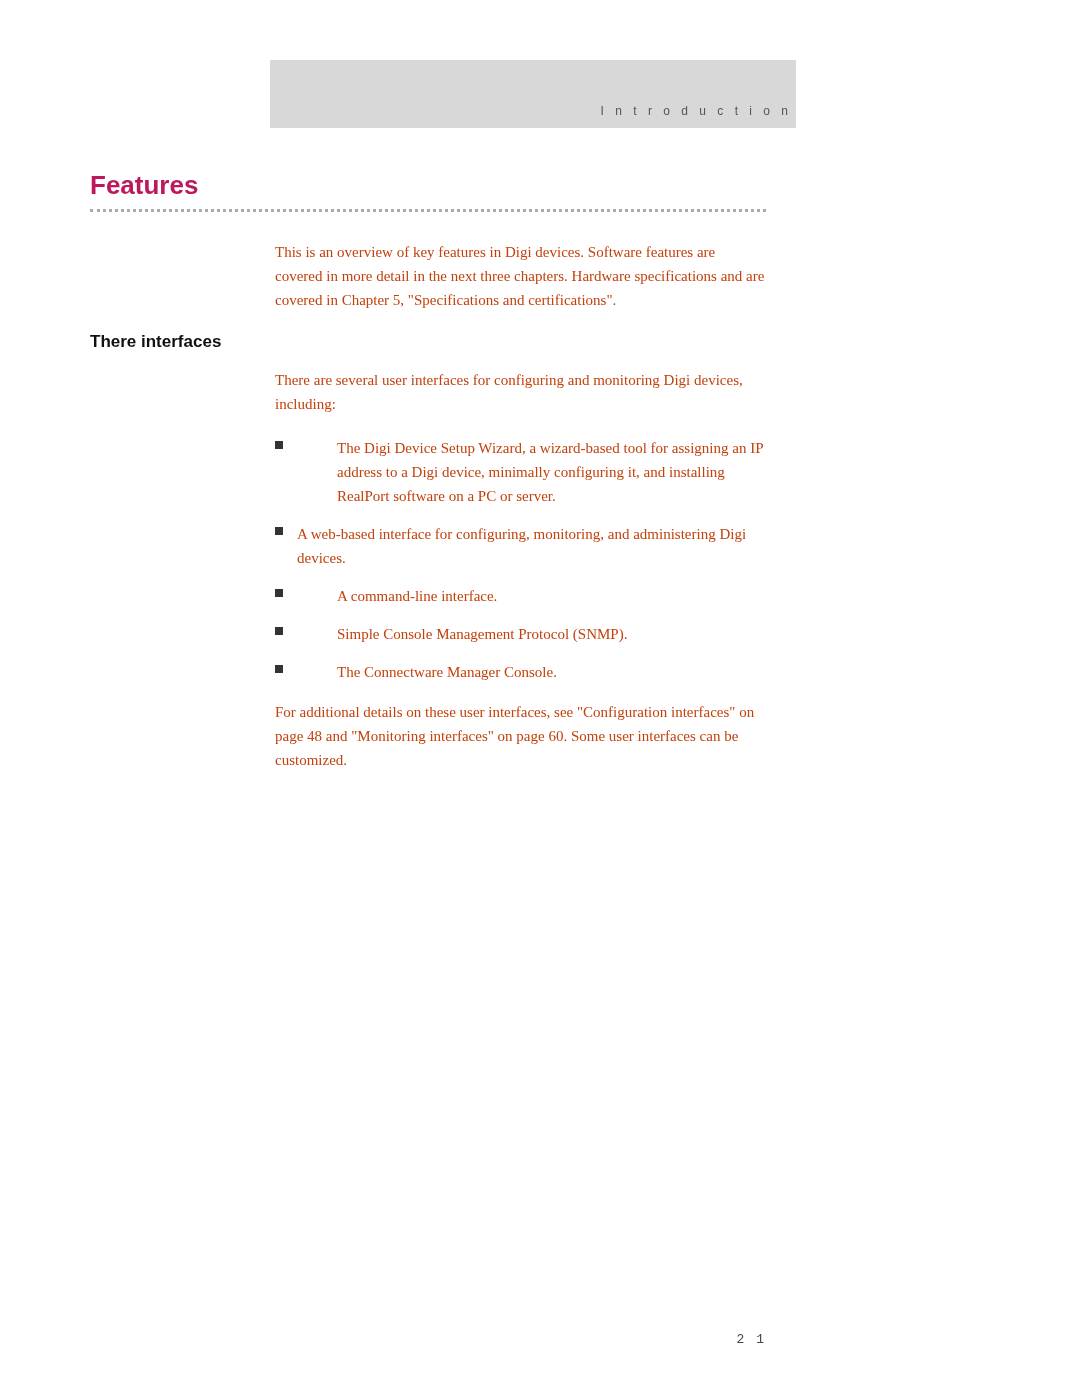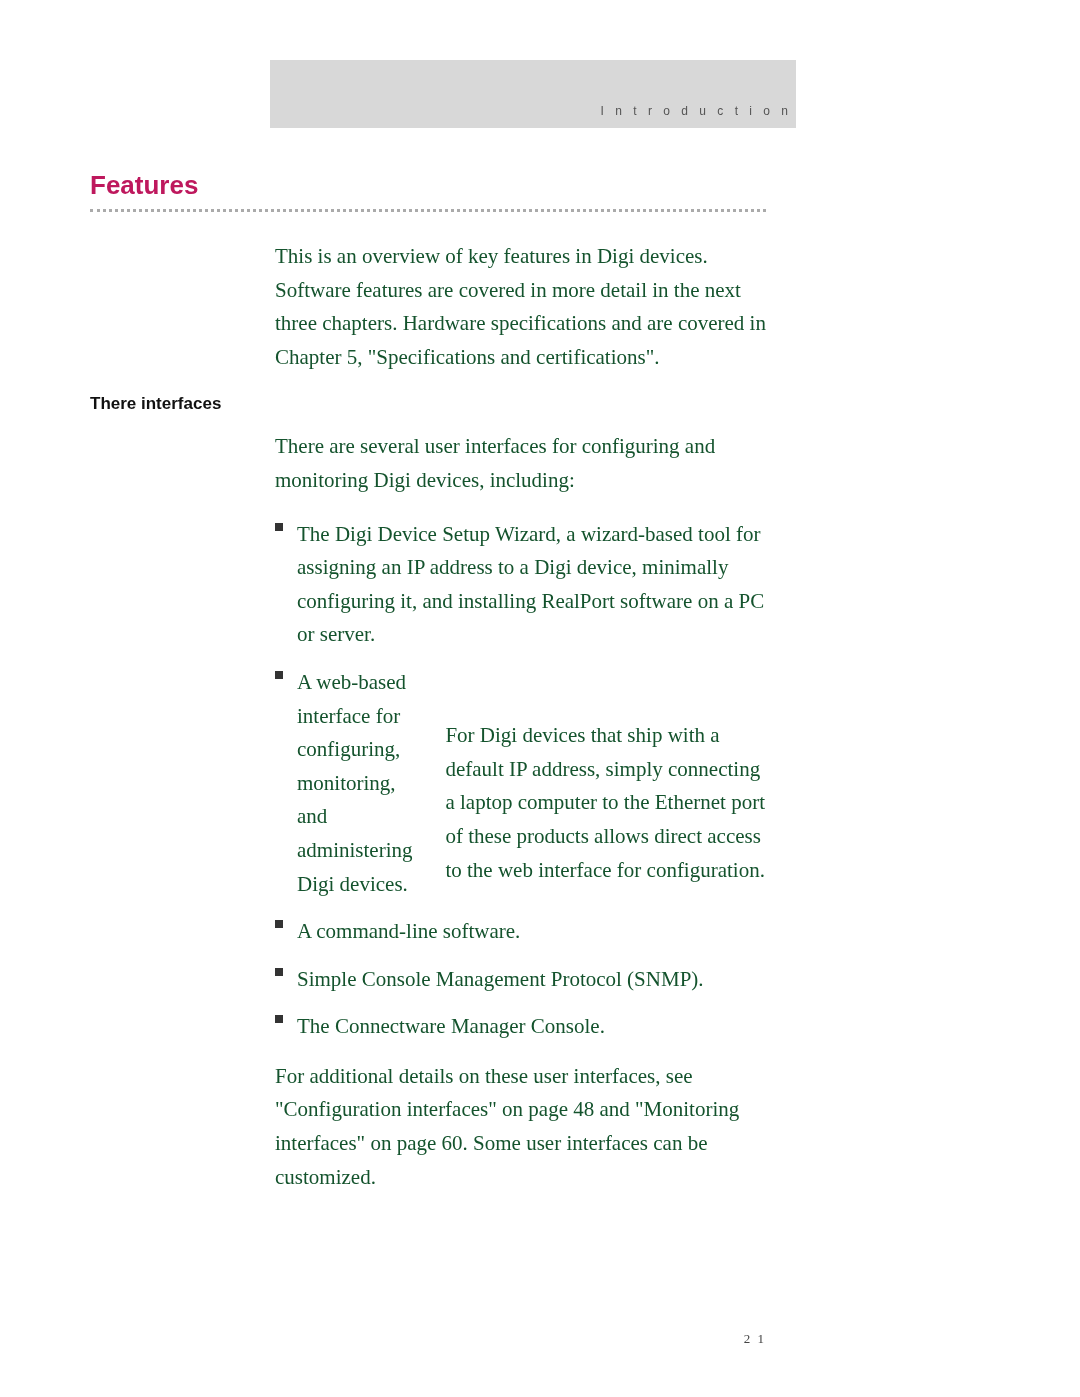--- a/index.html
+++ b/index.html
@@ -69,22 +69,22 @@
       border: none;
       border-top: 3px dotted #aaaaaa;
       margin-bottom: 28px;
     }
 
     
     .body-text {
       margin-left: 185px;
       margin-right: 0;
       line-height: 1.6;
-      font-size: 21px;
-      color: #14532d;
+      font-size: 15px;
+      color: #c2410c;
     }
 
     .body-paragraph {
       margin-bottom: 20px;
     }
 
     
     .subheading {
       font-family: Arial, Helvetica, sans-serif;
       font-size: 17px;
@@ -99,20 +99,21 @@
       list-style: none;
       padding: 0;
       margin: 0 0 16px 0;
     }
 
     .bullet-list li {
       display: flex;
       align-items: flex-start;
       margin-bottom: 14px;
       line-height: 1.6;
+      gap: 40px;
     }
 
     .bullet-square {
       display: inline-block;
       width: 8px;
       height: 8px;
       background: #333333;
       margin-top: 5px;
       margin-right: 14px;
       flex-shrink: 0;
@@ -127,21 +128,21 @@
       margin-left: 22px;
       margin-bottom: 14px;
       line-height: 1.6;
     }
 
     
     .page-number {
       position: absolute;
       bottom: 50px;
       right: 90px;
-      font-family: Liberation Serif, serif;
+      font-family: Liberation Mono, monospace;
       font-size: 13px;
       letter-spacing: 2px;
       color: #444444;
     }
   </style>
 </head>
 <body>
 
 <div class="page-container">
 
@@ -170,26 +171,25 @@
         <li>
           <span class="bullet-square"></span>
           <span class="bullet-text">The Digi Device Setup Wizard, a wizard-based tool for assigning an IP address to a Digi device, minimally configuring it, and installing RealPort software on a PC or server.</span>
         </li>
 
         <li style="flex-direction: row; align-items: flex-end;">
           <div style="display:flex; align-items:flex-start;">
             <span class="bullet-square"></span>
             <span class="bullet-text">A web-based interface for configuring, monitoring, and administering Digi devices.</span>
           </div>
-          <p class="sub-paragraph">For Digi devices that ship with a default IP address, simply connecting a laptop computer to the Ethernet port of these products allows direct access to the web interface for configuration.</p>
-        </li>
-
-        <li>
-          <span class="bullet-square"></span>
-          <span class="bullet-text">A command-line software.</span>
+        </li>
+
+        <li>
+          <span class="bullet-square"></span>
+          <span class="bullet-text">A command-line interface.</span>
         </li>
 
         <li>
           <span class="bullet-square"></span>
           <span class="bullet-text">Simple Console Management Protocol (SNMP).</span>
         </li>
 
         <li>
           <span class="bullet-square"></span>
           <span class="bullet-text">The Connectware Manager Console.</span>

